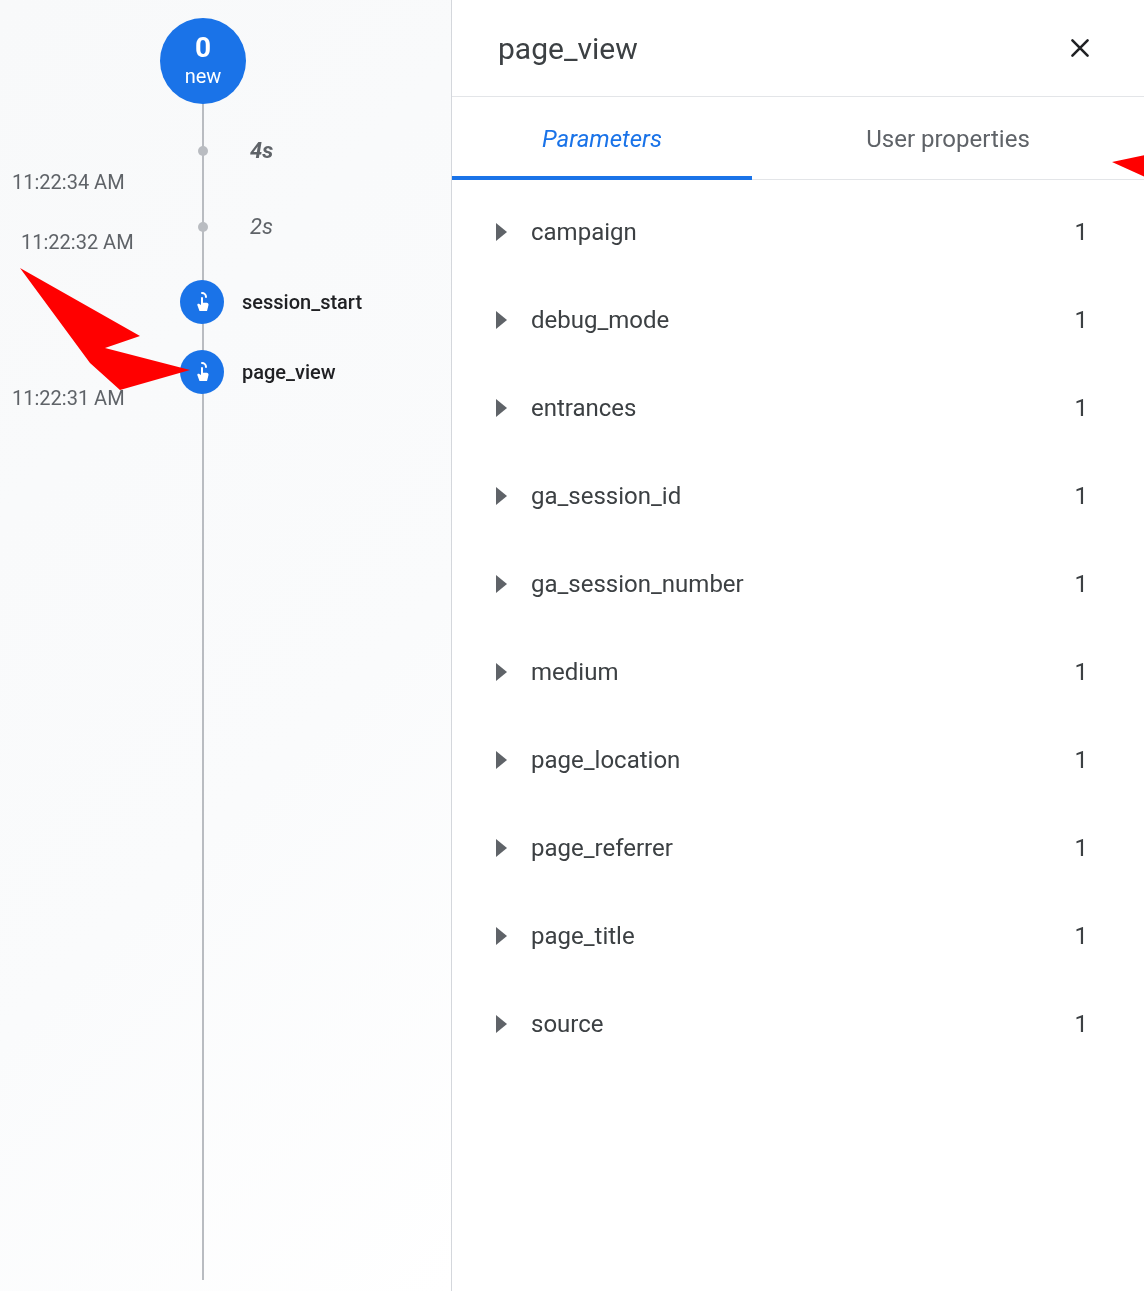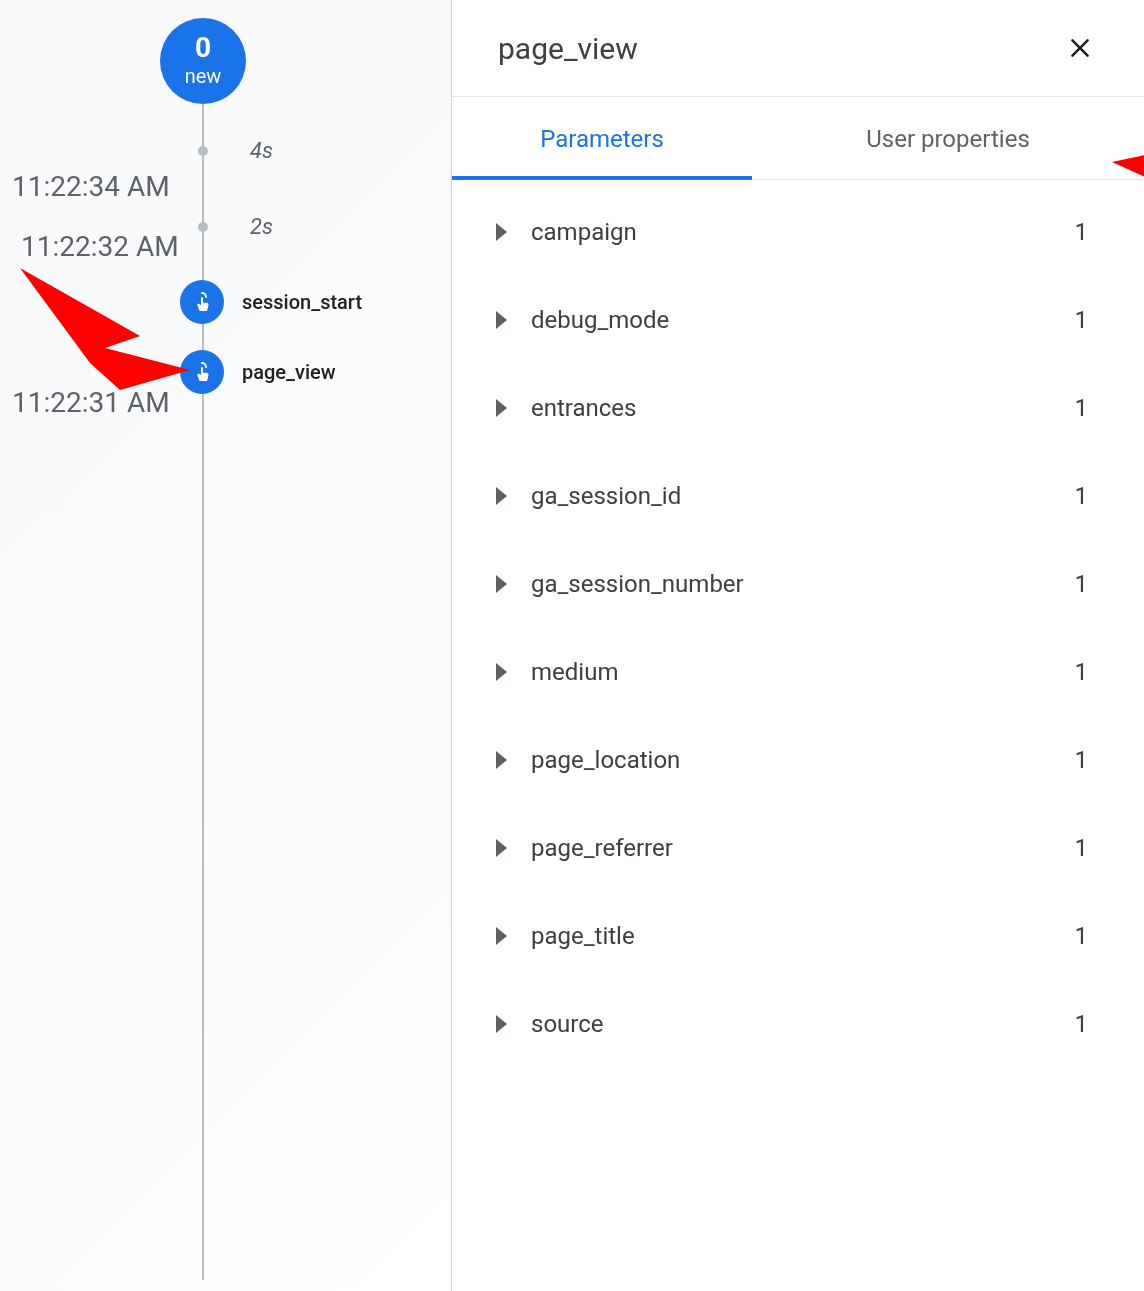--- a/index.html
+++ b/index.html
@@ -59,27 +59,27 @@
   }
   .gap-dot.g1 { top: 146px; }
   .gap-dot.g2 { top: 222px; }
   .gap-text {
     position: absolute;
     left: 250px;
     font-style: italic;
     color: #5f6368;
     font-size: 22px;
   }
-  .gap-text.t1 { top: 138px; }
+  .gap-text.t1 { top: 138px; font-weight: bold; }
   .gap-text.t2 { top: 214px; }
   .ts {
     position: absolute;
     left: 12px;
     color: #5f6368;
-    font-size: 28px;
+    font-size: 20px;
   }
   .ts.s1 { top: 170px; }
   .ts.s2 { top: 230px; margin-left: 9px; }
   .ts.s3 { top: 386px; }
   .evt {
     position: absolute;
     display: flex;
     align-items: center;
     gap: 18px;
     left: 180px;
@@ -138,21 +138,21 @@
   }
   .tab {
     flex: 0 0 auto;
     padding: 28px 10px 26px;
     text-align: center;
     font-size: 24px;
     color: #5f6368;
     cursor: pointer;
     position: relative;
   }
-  .tab.params { width: 300px; }
+  .tab.params { width: 300px; font-style: italic; }
   .tab.userprops { flex: 1; }
   .tab.active { color: #1a73e8; }
   .tab.active::after {
     content: "";
     position: absolute;
     left: 0; right: 0; bottom: -1px;
     height: 4px;
     background: #1a73e8;
   }
   .param-list {

